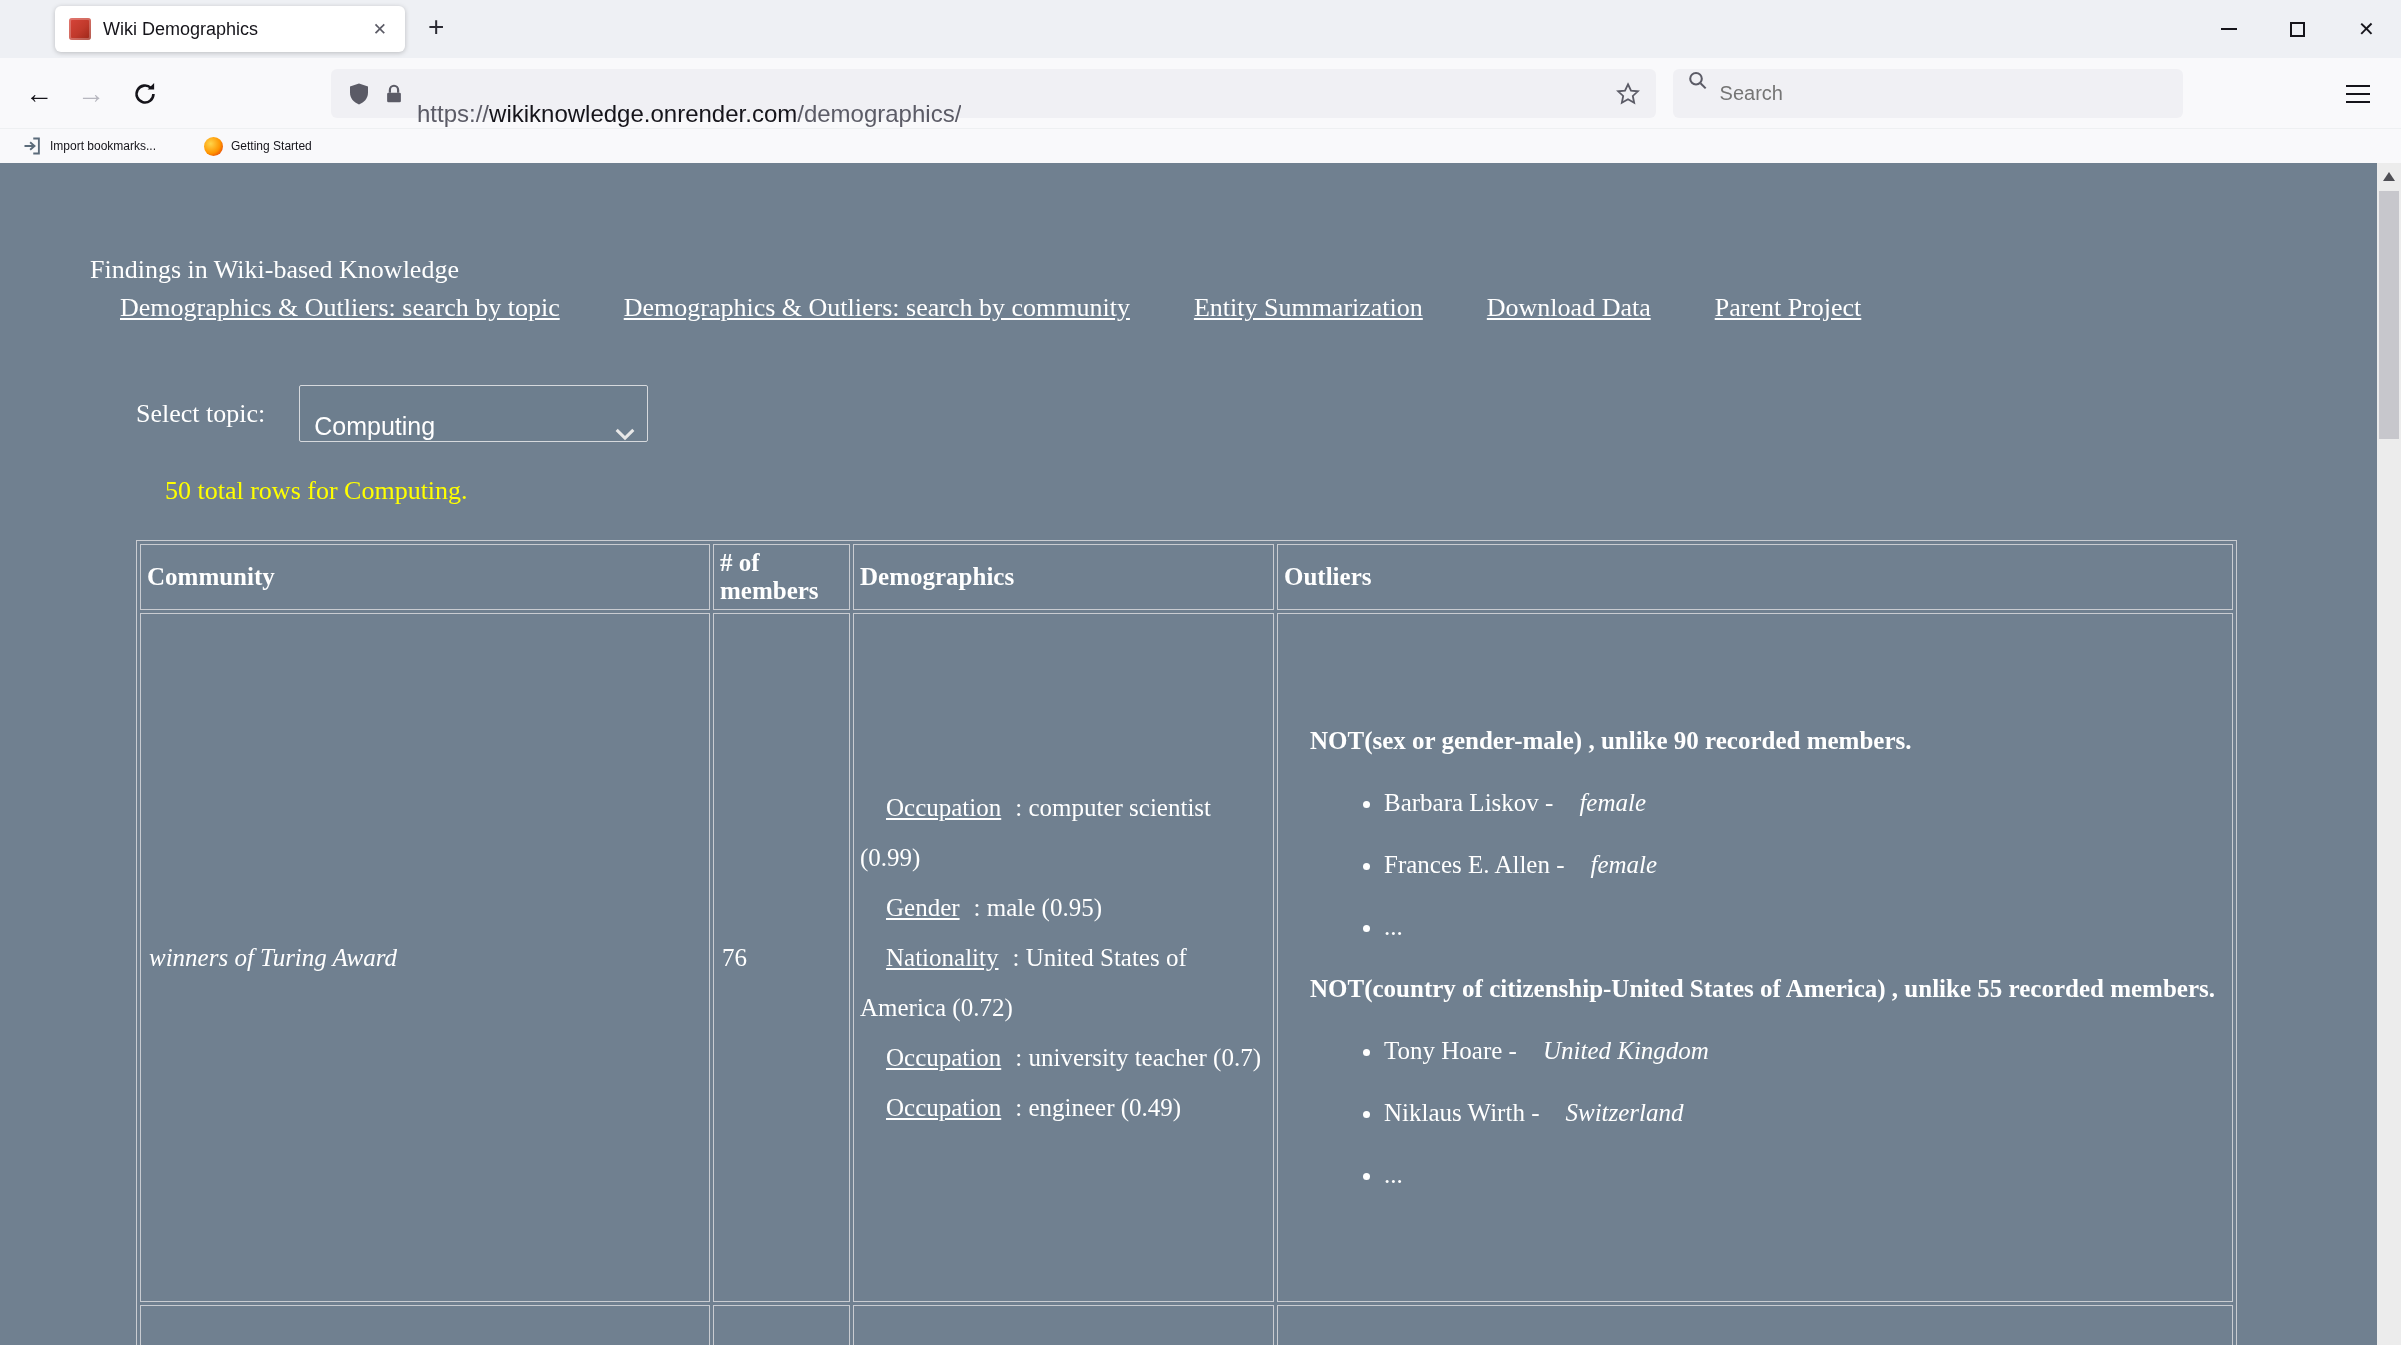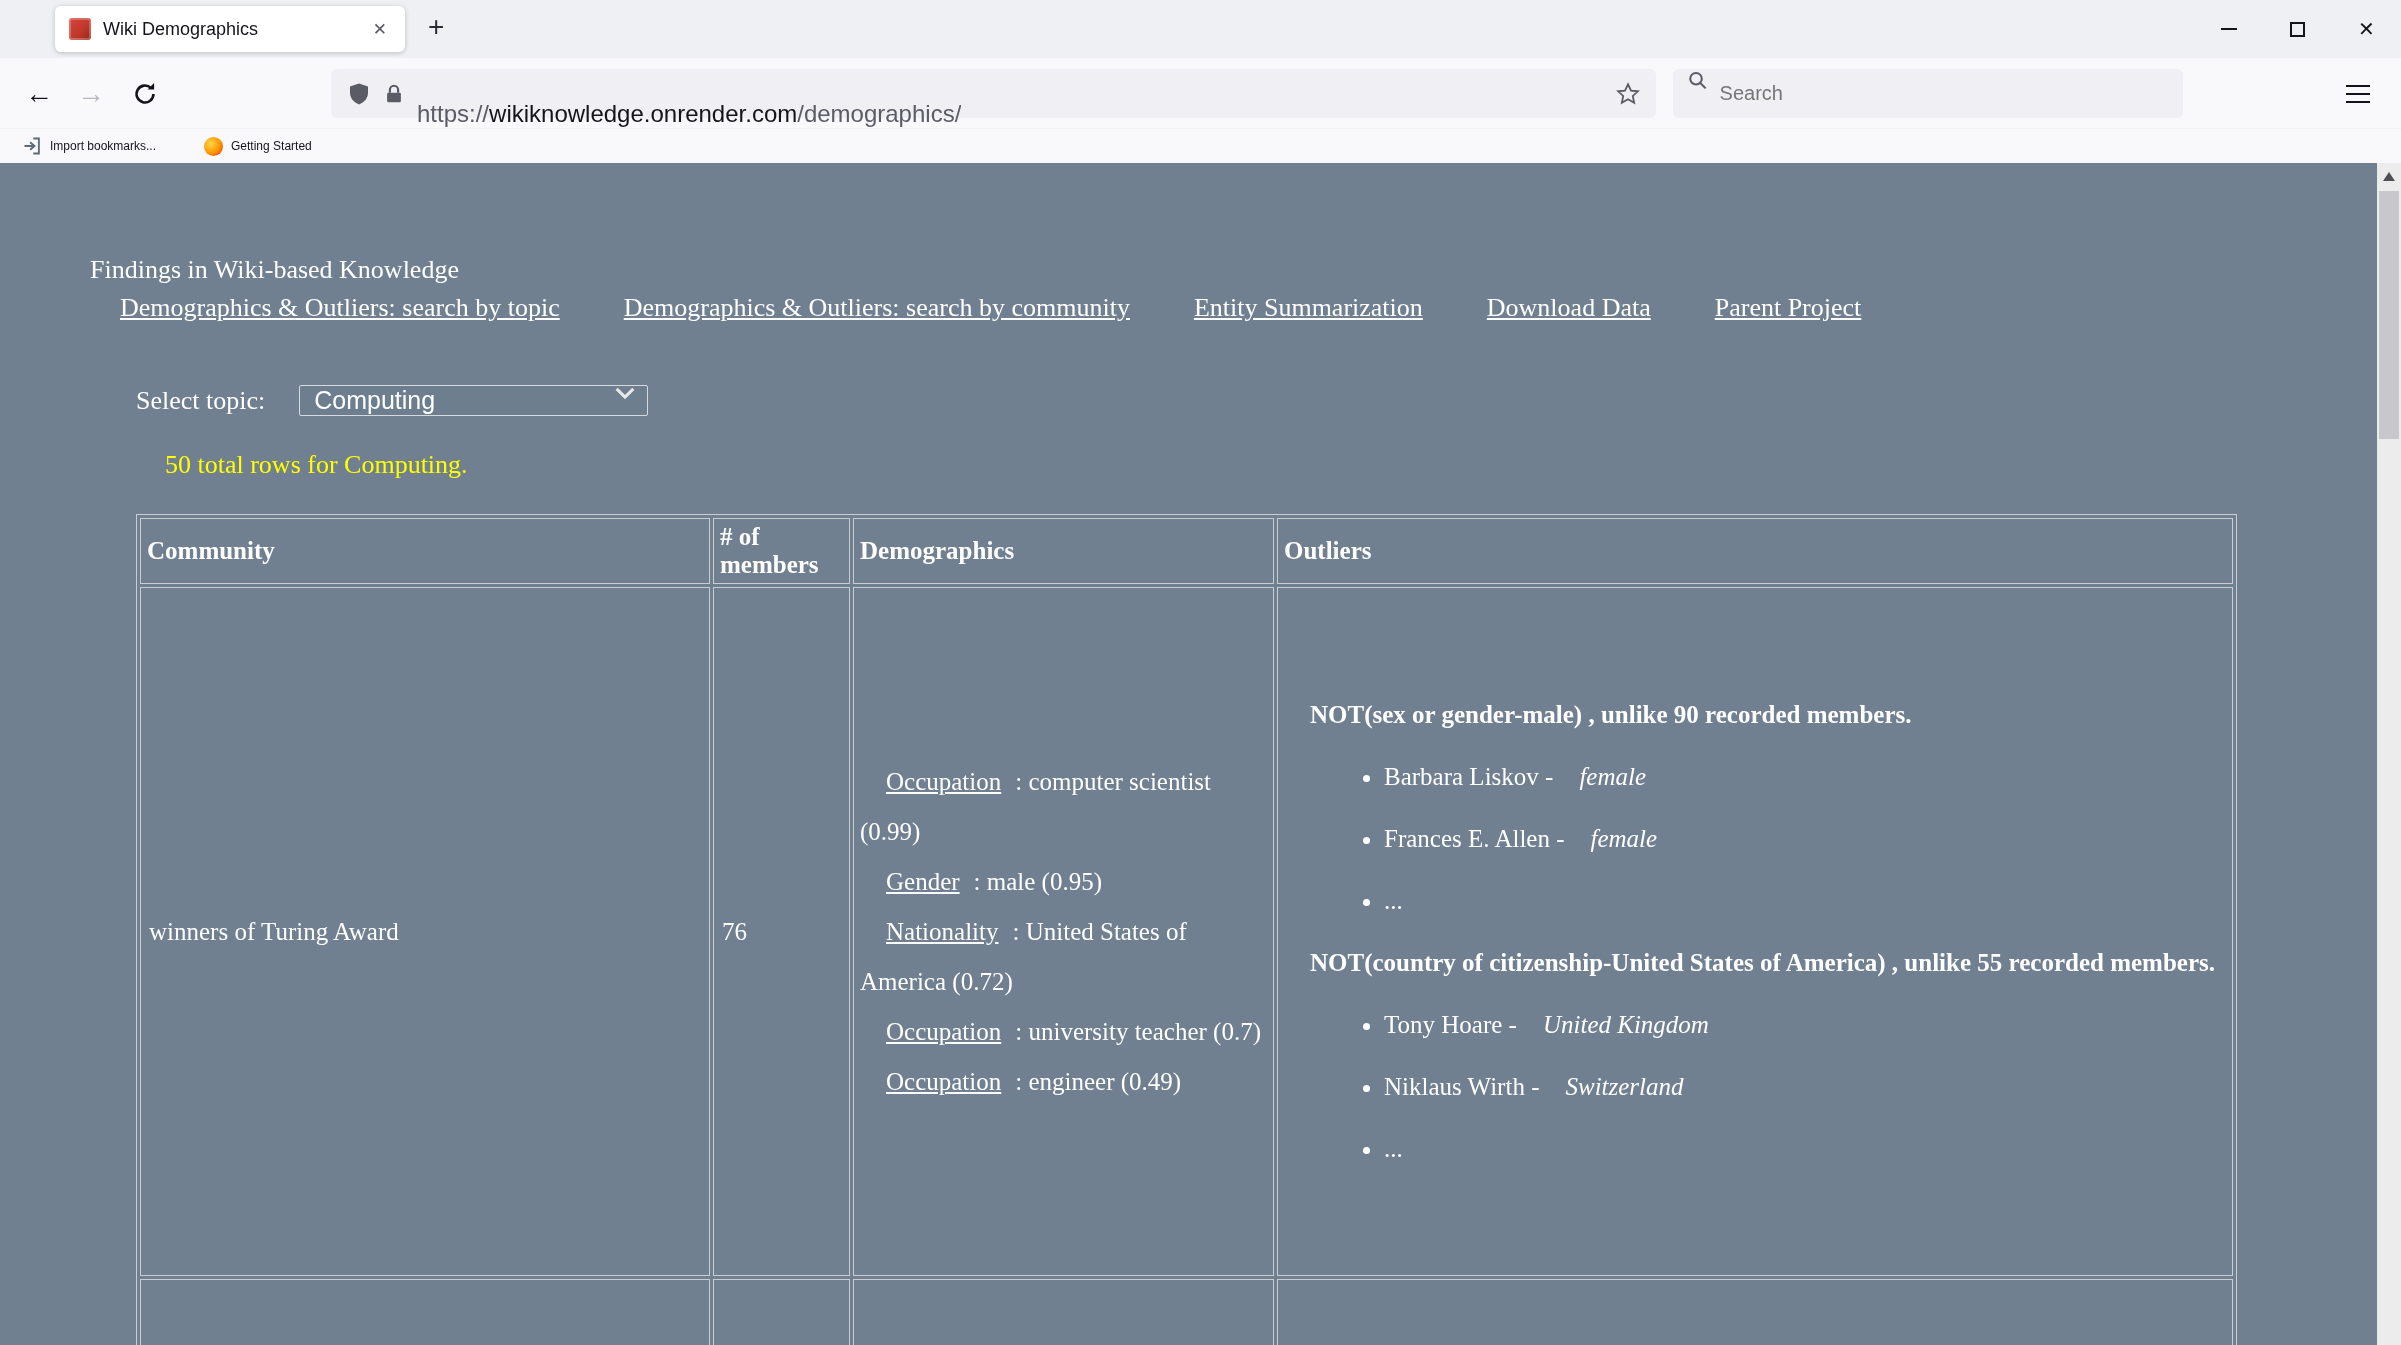--- a/index.html
+++ b/index.html
@@ -67,38 +67,38 @@
   .arrow-up { width:0; height:0; border-left:6px solid transparent; border-right:6px solid transparent; border-bottom:9px solid #4f4f55; }
   .scroll-thumb { position:absolute; top:28px; left:2px; width:20px; height:248px; background:#c7c7cc; }
 
   .page-inner { padding:92px 40px 0 90px; }
   .page-heading { font-size:26px; font-weight:normal; margin:0; }
   .nav-links { display:flex; gap:64px; margin:8px 0 0 30px; font-size:26px; white-space:nowrap; }
   .nav-links a { color:#ffffff; text-decoration:underline; }
 
   .topic-row { margin:62px 0 0 46px; display:flex; align-items:center; font-size:26px; }
   .topic-select {
-    margin-left:34px; width:349px; height:31px; border:1px solid #d6d9dd; border-radius:2px;
-    background:#6d7e8e; display:flex; align-items:flex-start; justify-content:space-between;
+    margin-left:34px; width:349px; height:57px; border:1px solid #d6d9dd; border-radius:2px;
+    background:#6d7e8e; display:flex; align-items:flex-end; justify-content:space-between;
     padding:0 12px 0 14px; font-family:"Liberation Sans",sans-serif; font-size:25px; color:#ffffff;
   }
   .rows-summary { margin:34px 0 0 75px; font-size:26px; color:#ffff00; }
 
   table.data-table {
     margin:34px 0 0 46px; border-collapse:separate; border-spacing:3px;
     border:1px solid #c9ccd1; table-layout:fixed; width:2101px;
   }
   .data-table th, .data-table td {
     border:1px solid #c9ccd1; color:#ffffff; font-size:25px; text-align:left;
     vertical-align:middle; padding:4px 6px; overflow:hidden;
   }
   .data-table th { font-weight:bold; height:64px; }
   tr.main-row td { height:689px; }
   tr.partial-row td { height:380px; vertical-align:top; }
-  td.cell-community { padding-left:8px; }
+  td.cell-community { padding-left:8px;font-style:italic; }
   td.cell-members { padding-left:8px; }
 
   td.cell-demographics { padding:4px 8px 4px 6px; }
   .demo-entry { margin:0; line-height:50px; text-indent:26px; }
   .demo-entry a { color:#ffffff; text-decoration:underline; margin-right:14px; }
 
   td.cell-outliers { padding:4px 10px 4px 6px; }
   .outlier-heading { margin:0; line-height:62px; text-indent:26px; font-weight:bold; }
   .outlier-list { margin:0; padding-left:100px; list-style:disc; }
   .outlier-list li { line-height:62px; }

